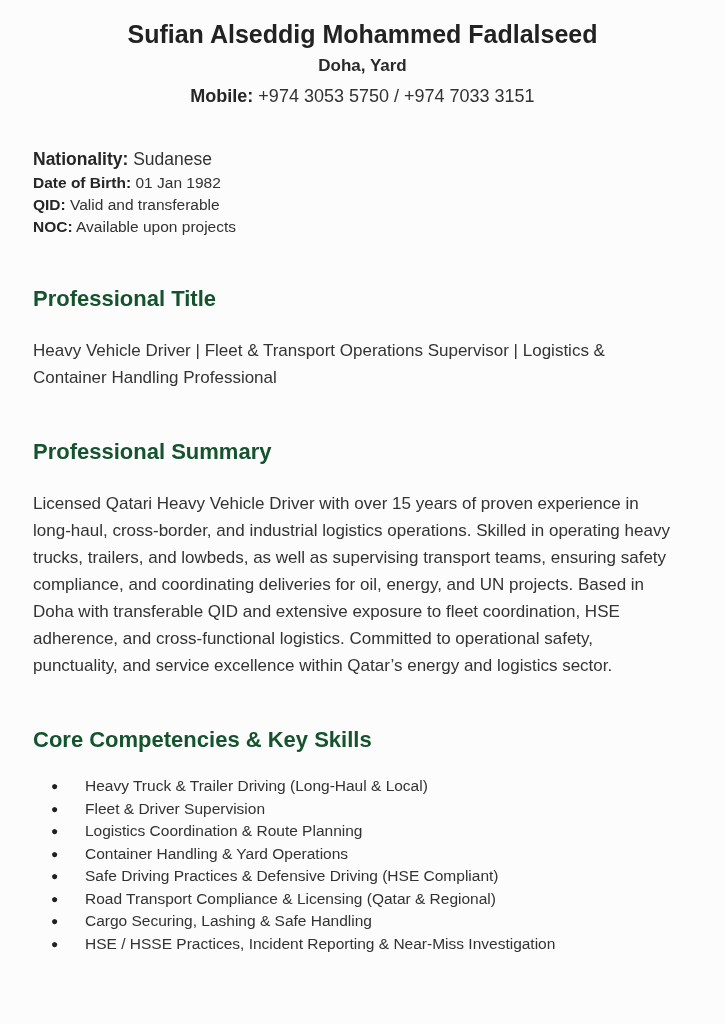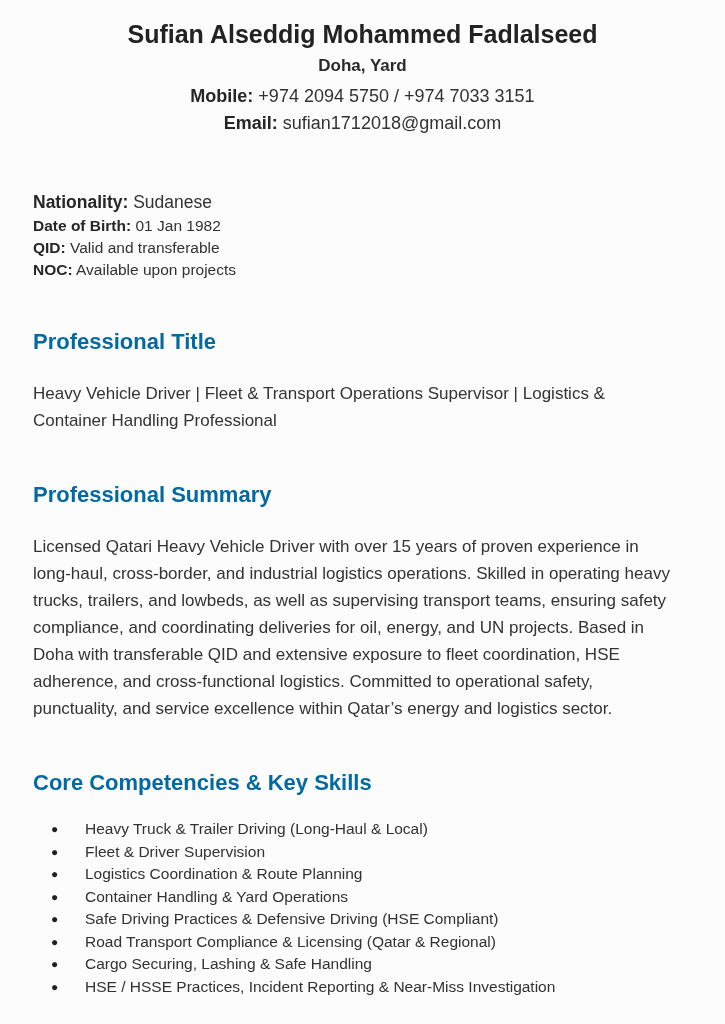--- a/index.html
+++ b/index.html
@@ -36,38 +36,38 @@
   }
   .contact-line {
     margin: 0;
     font-size: 18px;
     line-height: 27px;
     color: #323232;
   }
   .lbl { font-weight: bold; color: #262626; }
 
   
-  .info-block { margin-top: 52px; }
+  .info-block { margin-top: 36px; }
   .info-line {
     font-size: 15.5px;
     line-height: 22px;
     color: #323232;
   }
   .info-line.primary {
     font-size: 17.5px;
     line-height: 26px;
   }
 
   
   .section-heading {
     margin: 48px 0 0 0;
     font-size: 22px;
     line-height: 26px;
     font-weight: bold;
-    color: #0369a1;
+    color: #14532d;
   }
   .section-body {
     margin: 25px 0 0 0;
     font-size: 17px;
     line-height: 27px;
     color: #333333;
     max-width: 648px;
   }
 
   
@@ -92,22 +92,21 @@
   }
 </style>
 </head>
 <body>
 
 <div class="page">
 
   <header class="doc-header">
     <h1 class="name">Sufian Alseddig Mohammed Fadlalseed</h1>
     <p class="location">Doha, Yard</p>
-    <p class="contact-line"><span class="lbl">Mobile:</span> <span>+974 2094 5750 / +974 7033 3151</span></p>
-    <p class="contact-line"><span class="lbl">Email:</span> <span>sufian1712018@gmail.com</span></p>
+    <p class="contact-line"><span class="lbl">Mobile:</span> <span>+974 3053 5750 / +974 7033 3151</span></p>
   </header>
 
   <div class="info-block">
     <div class="info-line primary"><span class="lbl">Nationality:</span> <span>Sudanese</span></div>
     <div class="info-line"><span class="lbl">Date of Birth:</span> <span>01 Jan 1982</span></div>
     <div class="info-line"><span class="lbl">QID:</span> <span>Valid and transferable</span></div>
     <div class="info-line"><span class="lbl">NOC:</span> <span>Available upon projects</span></div>
   </div>
 
   <section>

